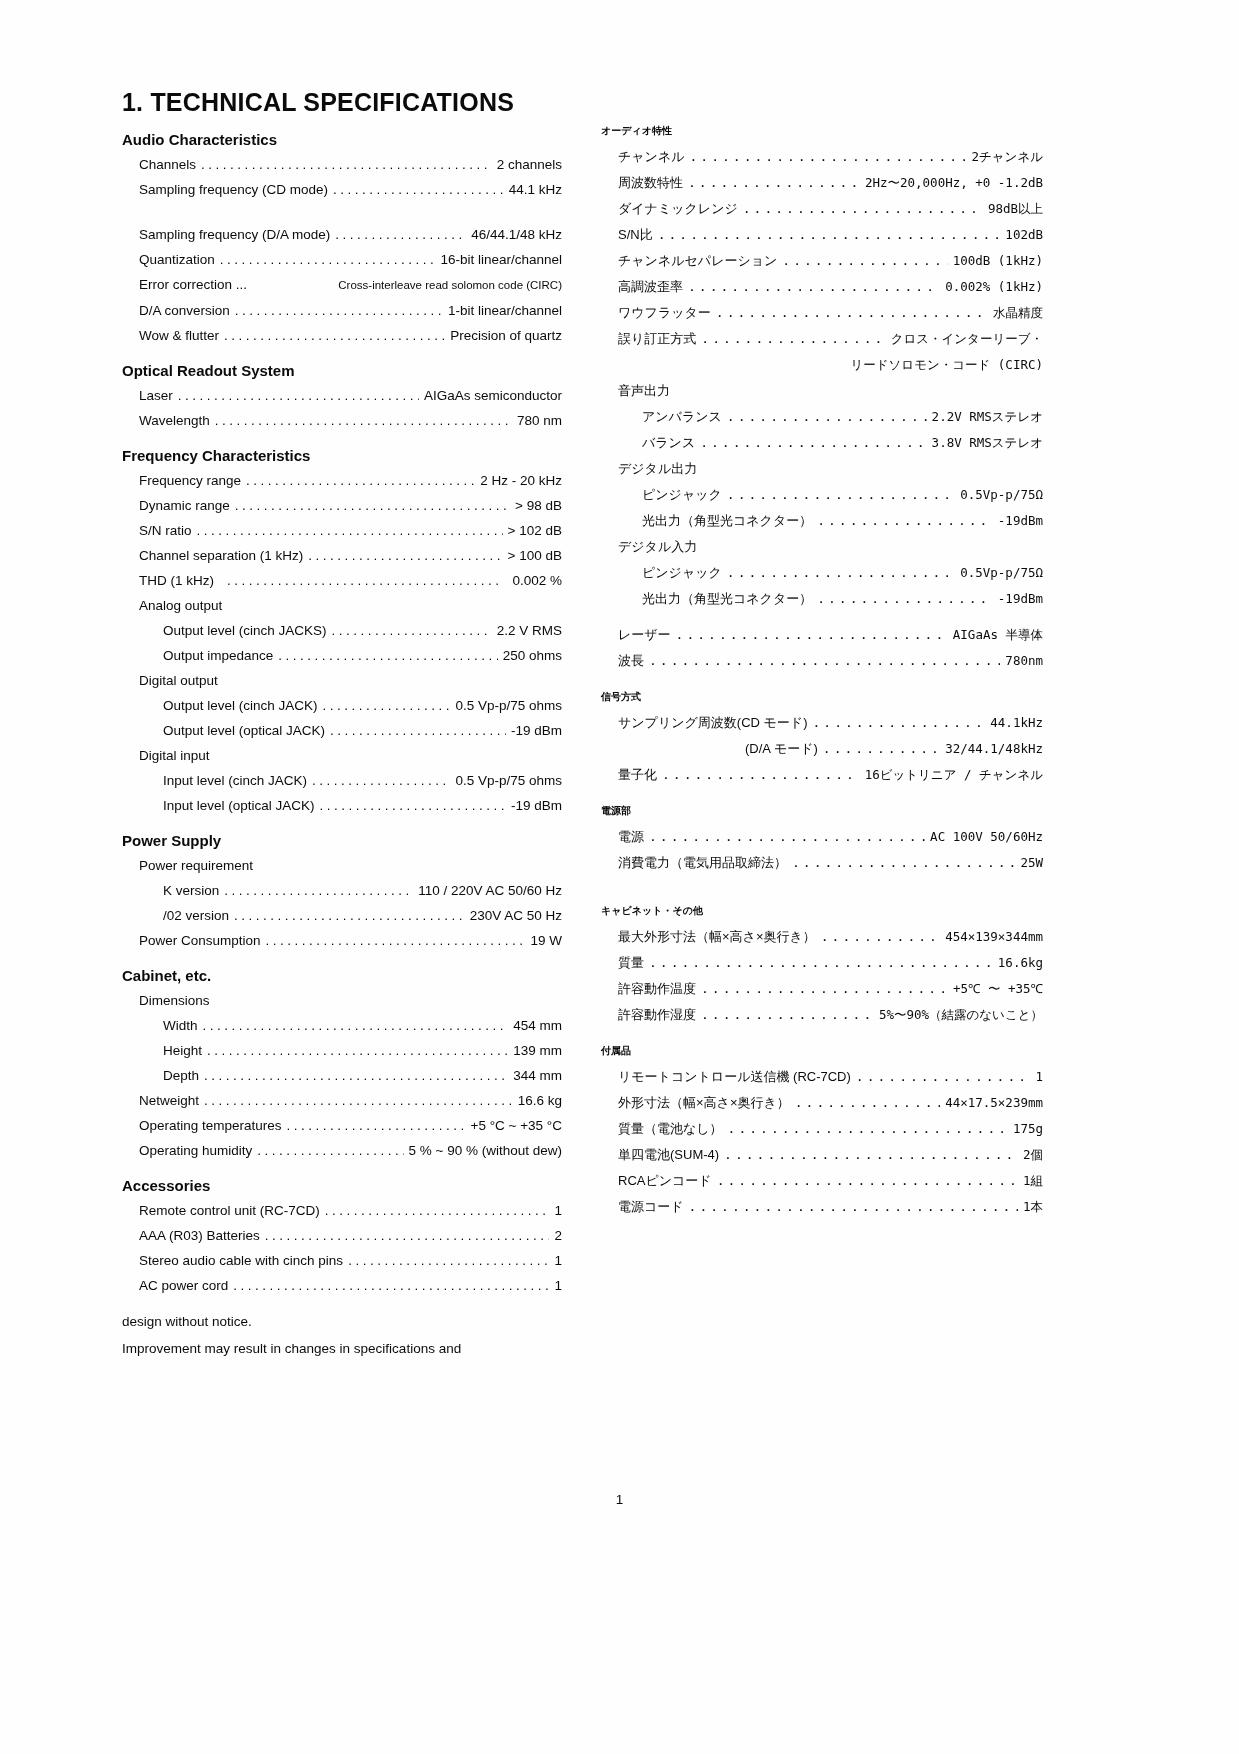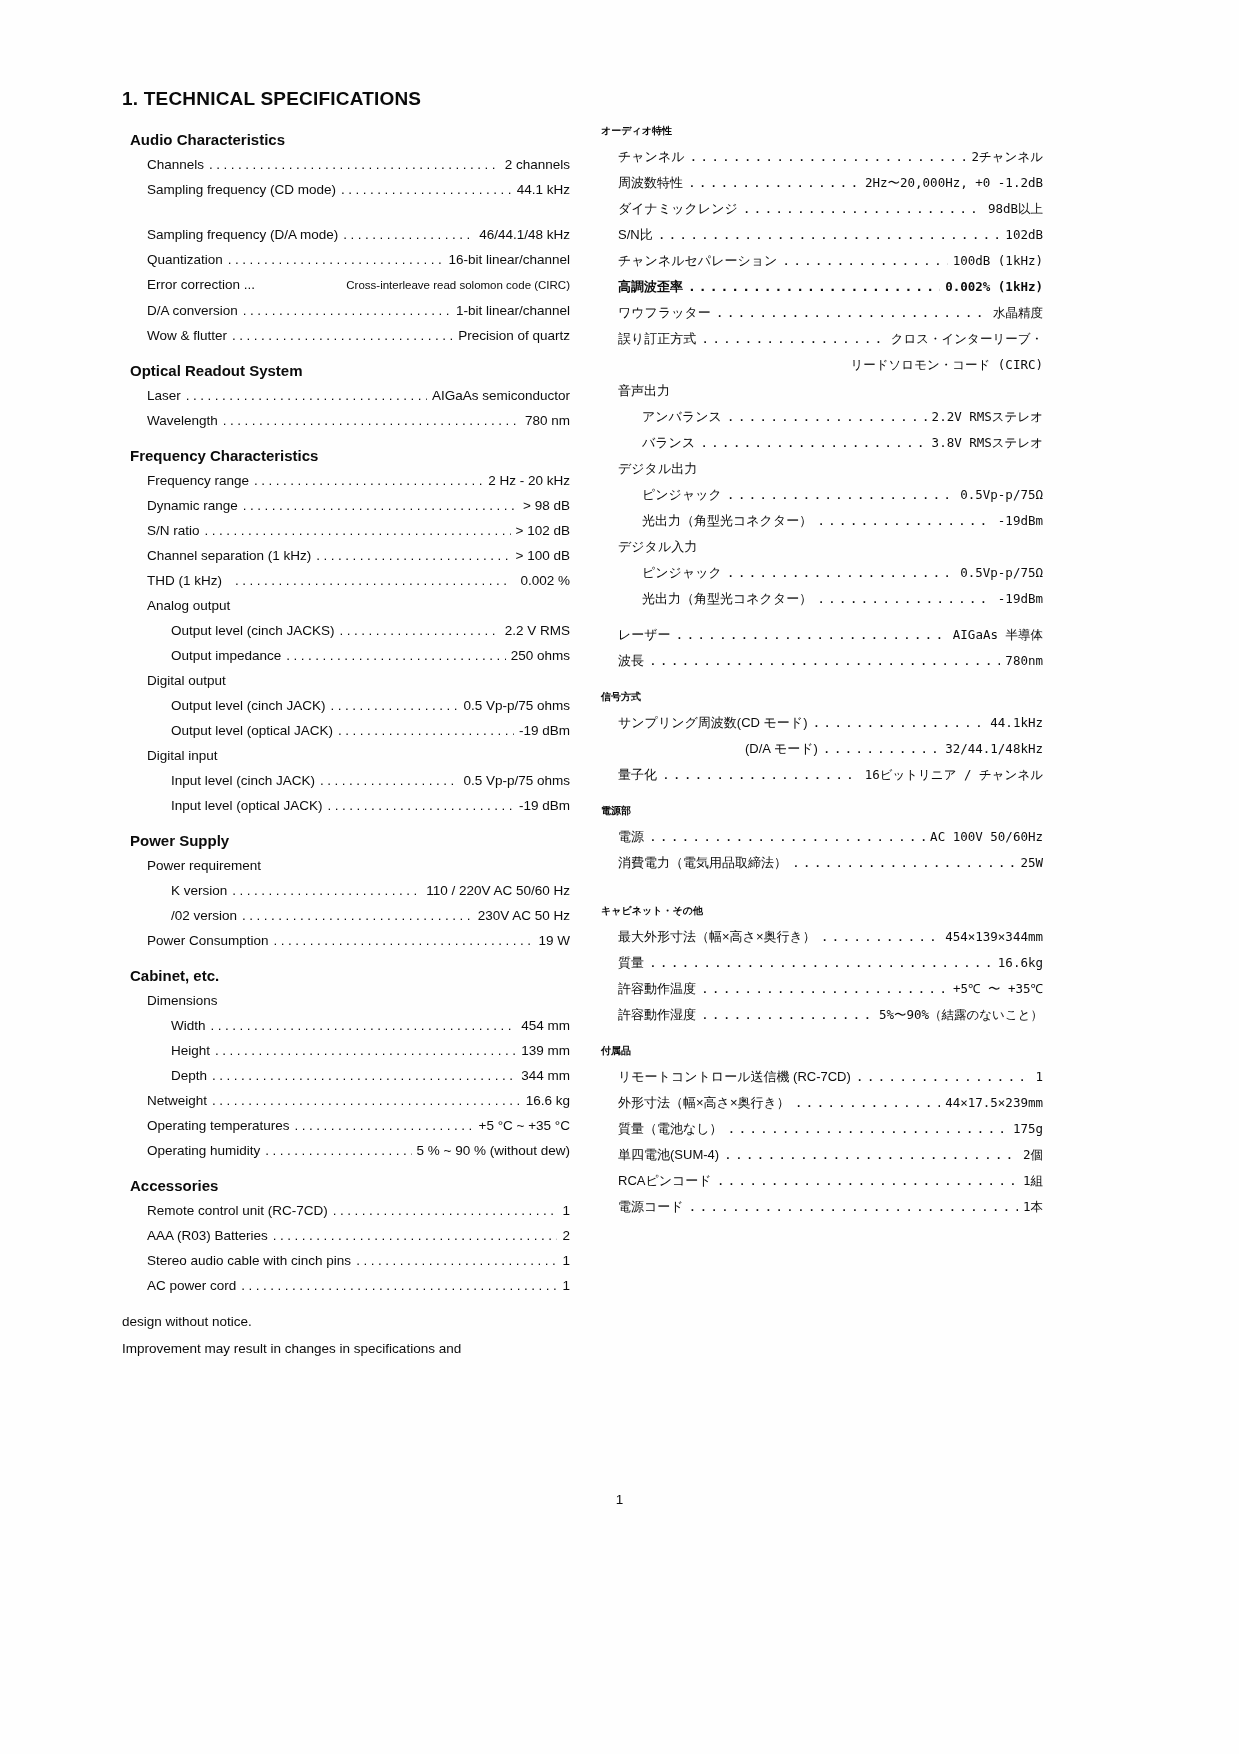--- a/index.html
+++ b/index.html
@@ -7,25 +7,25 @@
   body {
     width: 1239px; height: 1754px;
     background: #fefefe;
     color: #0b0b0b;
     font-family: "Liberation Sans", "DejaVu Sans", sans-serif;
     position: relative;
     overflow: hidden;
   }
   .doc-title {
     position: absolute; left: 122px; top: 88px;
-    font-size: 19px; font-weight: 700; margin: 0;
+    font-size: 25px; font-weight: 700; margin: 0;
     letter-spacing: 0.2px;
   }
   .col { position: absolute; }
-  .col-left  { left: 130px; top: 127px; width: 440px; }
+  .col-left  { left: 122px; top: 127px; width: 440px; }
   .col-right { left: 601px; top: 118px; width: 442px; }
 
   .section { margin: 0 0 10px 0; }
   .section.extra-gap { margin-top: 22px; }
 
   .sec-heading {
     font-weight: 700; font-size: 15px; line-height: 25px;
   }
   .col-right .sec-heading { font-size: 10px; line-height: 26px; }
 
@@ -311,21 +311,21 @@
           <div class="row" style="padding-left: 17px;">
             <span class="lbl">S/N比</span>
             <span class="dots"></span>
             <span class="val">102dB</span>
           </div>
           <div class="row" style="padding-left: 17px;">
             <span class="lbl">チャンネルセパレーション</span>
             <span class="dots"></span>
             <span class="val">100dB (1kHz)</span>
           </div>
-          <div class="row" style="padding-left: 17px; font-weight: bold;">
+          <div class="row" style="padding-left: 17px;">
             <span class="lbl">高調波歪率</span>
             <span class="dots"></span>
             <span class="val">0.002% (1kHz)</span>
           </div>
           <div class="row" style="padding-left: 17px;">
             <span class="lbl">ワウフラッター</span>
             <span class="dots"></span>
             <span class="val">水晶精度</span>
           </div>
           <div class="row" style="padding-left: 17px;">

